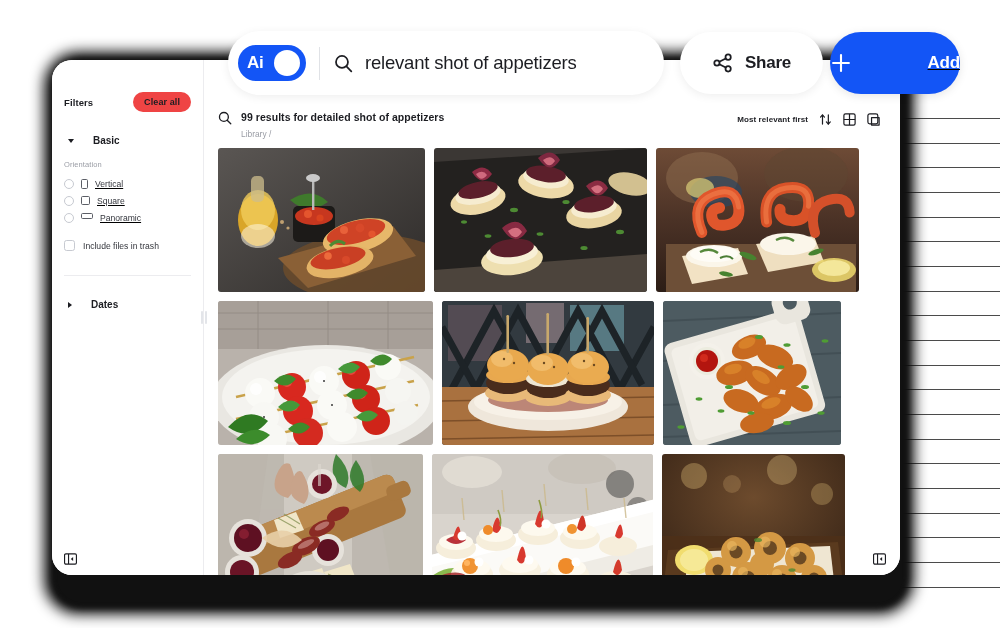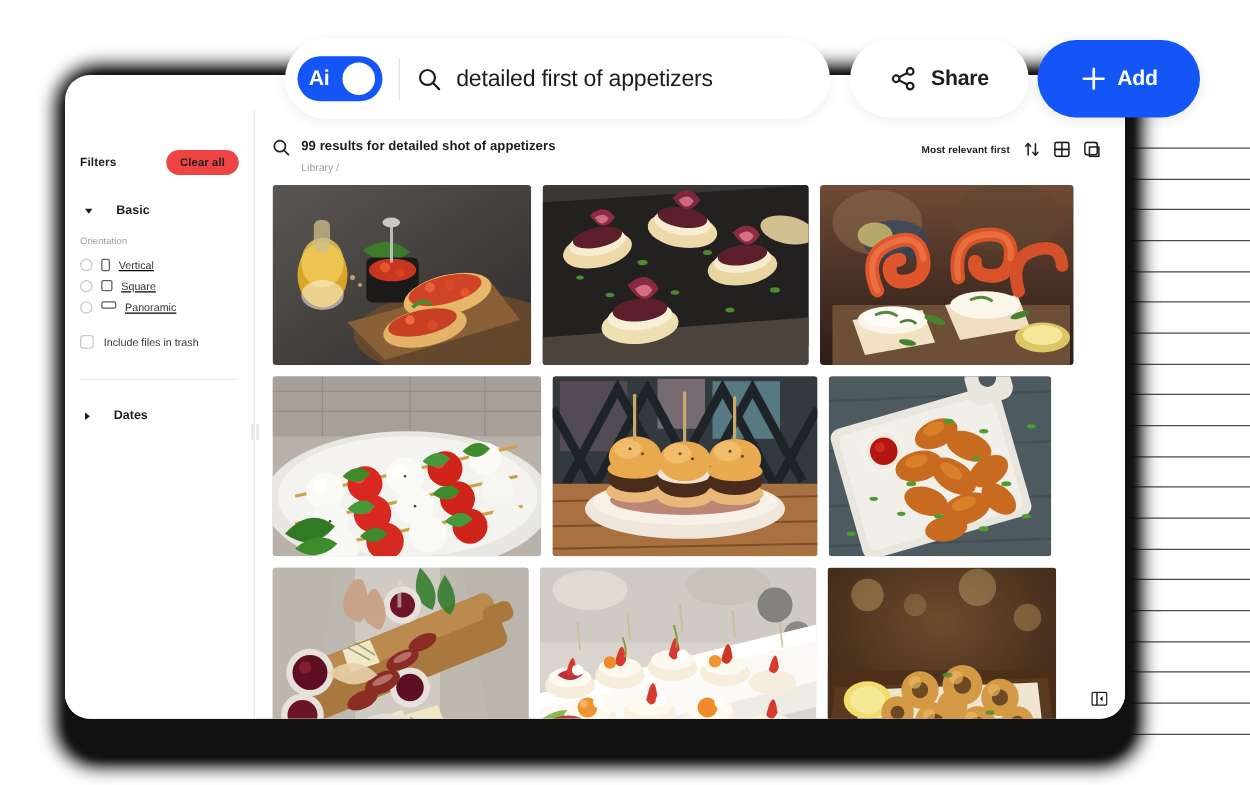--- a/index.html
+++ b/index.html
@@ -61,21 +61,20 @@
 
   
   .sidebar {
     width: 152px;
     height: 100%;
     background: #ffffff;
     border-right: 1px solid #ececef;
     position: relative;
     flex: 0 0 152px;
     padding: 28px 0 0 0;
-    margin-top: 28px;
   }
   .sb-head {
     display: flex; align-items: center; justify-content: space-between;
     padding: 4px 12px 0 12px;
   }
   .sb-title {
     font-size: 9.5px; font-weight: 700; color: #1c1d22;
     letter-spacing: .1px;
   }
   .clear-all {
@@ -238,23 +237,24 @@
     cursor: pointer;
     box-shadow: 0 2px 10px rgba(0,0,0,.07);
   }
   .share-label { font-size: 17px; font-weight: 700; color: #1c1d22; letter-spacing: -.2px; }
 
   .add-pill {
     position: absolute;
     left: 830px; top: 32px;
     width: 130px; height: 62px;
     background: #1355f6; border-radius: 31px;
-    display: flex; align-items: center; justify-content: center; gap: 8px;
+    display: flex; align-items: center; justify-content: space-between; gap: 8px;
     cursor: pointer;
     box-shadow: 0 2px 10px rgba(0,0,0,.10);
+    text-decoration: underline;
   }
   .add-label { font-size: 17px; font-weight: 700; color: #ffffff; letter-spacing: -.2px; }
 </style>
 </head>
 <body>
 
 <div id="stage">
 
   <div class="rule-stack">
     <i></i>
@@ -913,21 +913,21 @@
     <div class="search-pill">
       <div class="ai-toggle">
         <span class="ai-text">Ai</span>
         <span class="ai-knob"></span>
       </div>
       <div class="vsep"></div>
       <svg class="search-ico" width="19" height="19" viewBox="0 0 20 20">
         <circle cx="8.4" cy="8.4" r="6.3" fill="none" stroke="#1c1d22" stroke-width="1.85"></circle>
         <line x1="13.1" y1="13.1" x2="18.2" y2="18.2" stroke="#1c1d22" stroke-width="1.85" stroke-linecap="round"></line>
       </svg>
-      <div class="search-val" placeholder="Search">detailed first of appetizers</div>
+      <div class="search-val" placeholder="Search">relevant shot of appetizers</div>
     </div>
 
     <div class="share-pill">
       <svg width="22" height="22" viewBox="0 0 24 24">
         <circle cx="17.6" cy="5.6" r="2.9" fill="none" stroke="#1c1d22" stroke-width="1.9"></circle>
         <circle cx="5.4" cy="12" r="2.9" fill="none" stroke="#1c1d22" stroke-width="1.9"></circle>
         <circle cx="17.6" cy="18.4" r="2.9" fill="none" stroke="#1c1d22" stroke-width="1.9"></circle>
         <line x1="8" y1="10.6" x2="15" y2="7" stroke="#1c1d22" stroke-width="1.9" stroke-linecap="round"></line>
         <line x1="8" y1="13.4" x2="15" y2="17" stroke="#1c1d22" stroke-width="1.9" stroke-linecap="round"></line>
       </svg>

